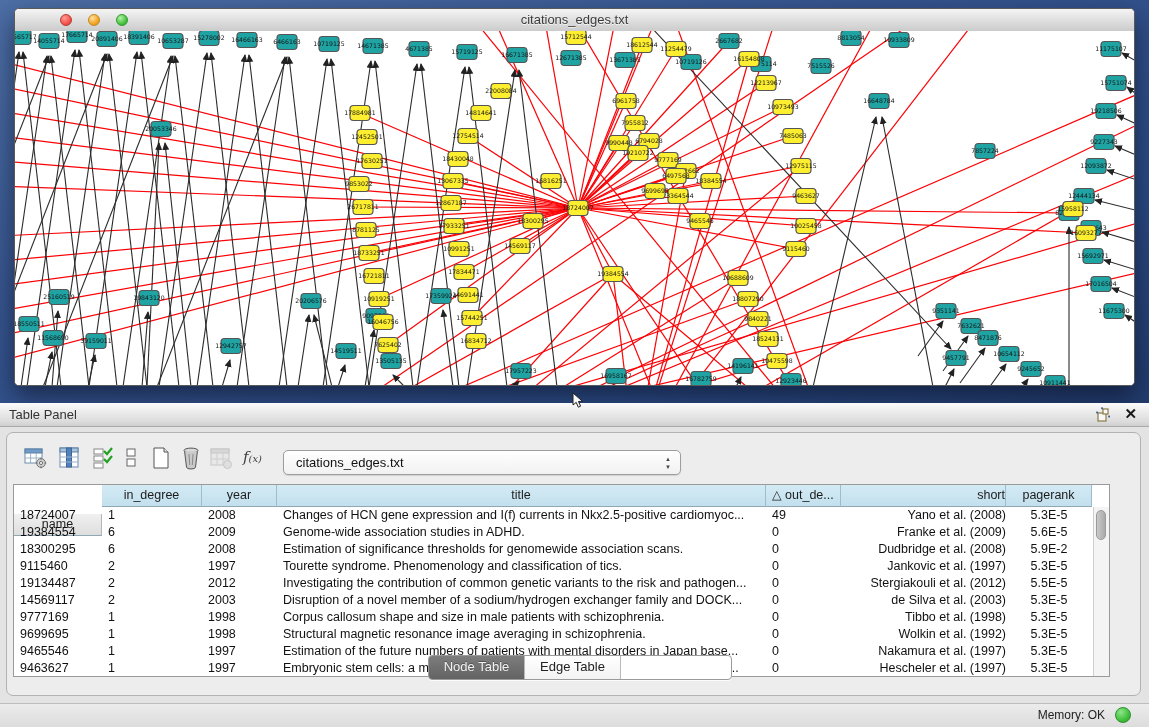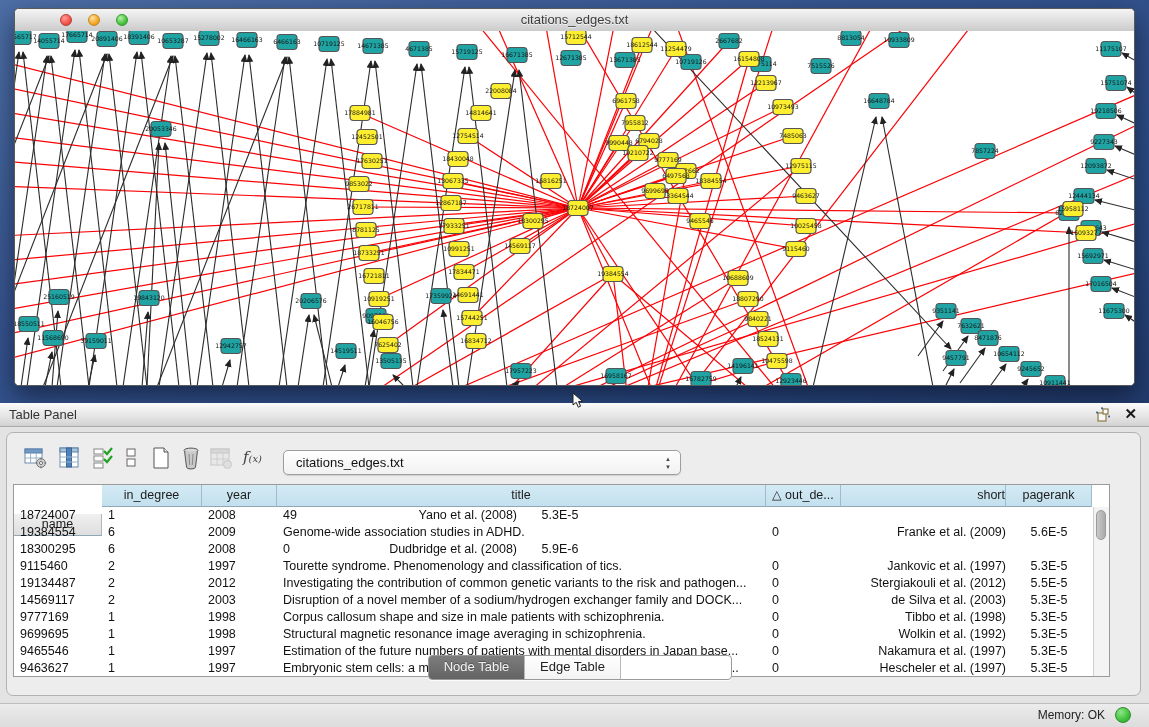--- a/index.html
+++ b/index.html
@@ -579,40 +579,42 @@
           <div class="th c3">title</div>
           <div class="th c4 sorted">△ out_de...</div>
           <div class="th c5">short</div>
           <div class="th c6">pagerank</div>
         </div>
       <div>
           <div class="trow">
             <div class="td c0">18724007</div>
             <div class="td c1">1</div>
             <div class="td c2">2008</div>
+            <div class="td c3">Changes of HCN gene expression and I(f) currents in Nkx2.5-positive cardiomyoc...</div>
             <div class="td c4">49</div>
             <div class="td c5">Yano et al. (2008)</div>
             <div class="td c6">5.3E-5</div>
           </div>
           <div class="trow">
             <div class="td c0">19384554</div>
             <div class="td c1">6</div>
             <div class="td c2">2009</div>
             <div class="td c3">Genome-wide association studies in ADHD.</div>
             <div class="td c4">0</div>
             <div class="td c5">Franke et al. (2009)</div>
             <div class="td c6">5.6E-5</div>
           </div>
           <div class="trow">
             <div class="td c0">18300295</div>
             <div class="td c1">6</div>
             <div class="td c2">2008</div>
+            <div class="td c3">Estimation of significance thresholds for genomewide association scans.</div>
             <div class="td c4">0</div>
             <div class="td c5">Dudbridge et al. (2008)</div>
-            <div class="td c6">5.9E-6</div>
+            <div class="td c6">5.9E-2</div>
           </div>
           <div class="trow">
             <div class="td c0">9115460</div>
             <div class="td c1">2</div>
             <div class="td c2">1997</div>
             <div class="td c3">Tourette syndrome. Phenomenology and classification of tics.</div>
             <div class="td c4">0</div>
             <div class="td c5">Jankovic et al. (1997)</div>
             <div class="td c6">5.3E-5</div>
           </div>

